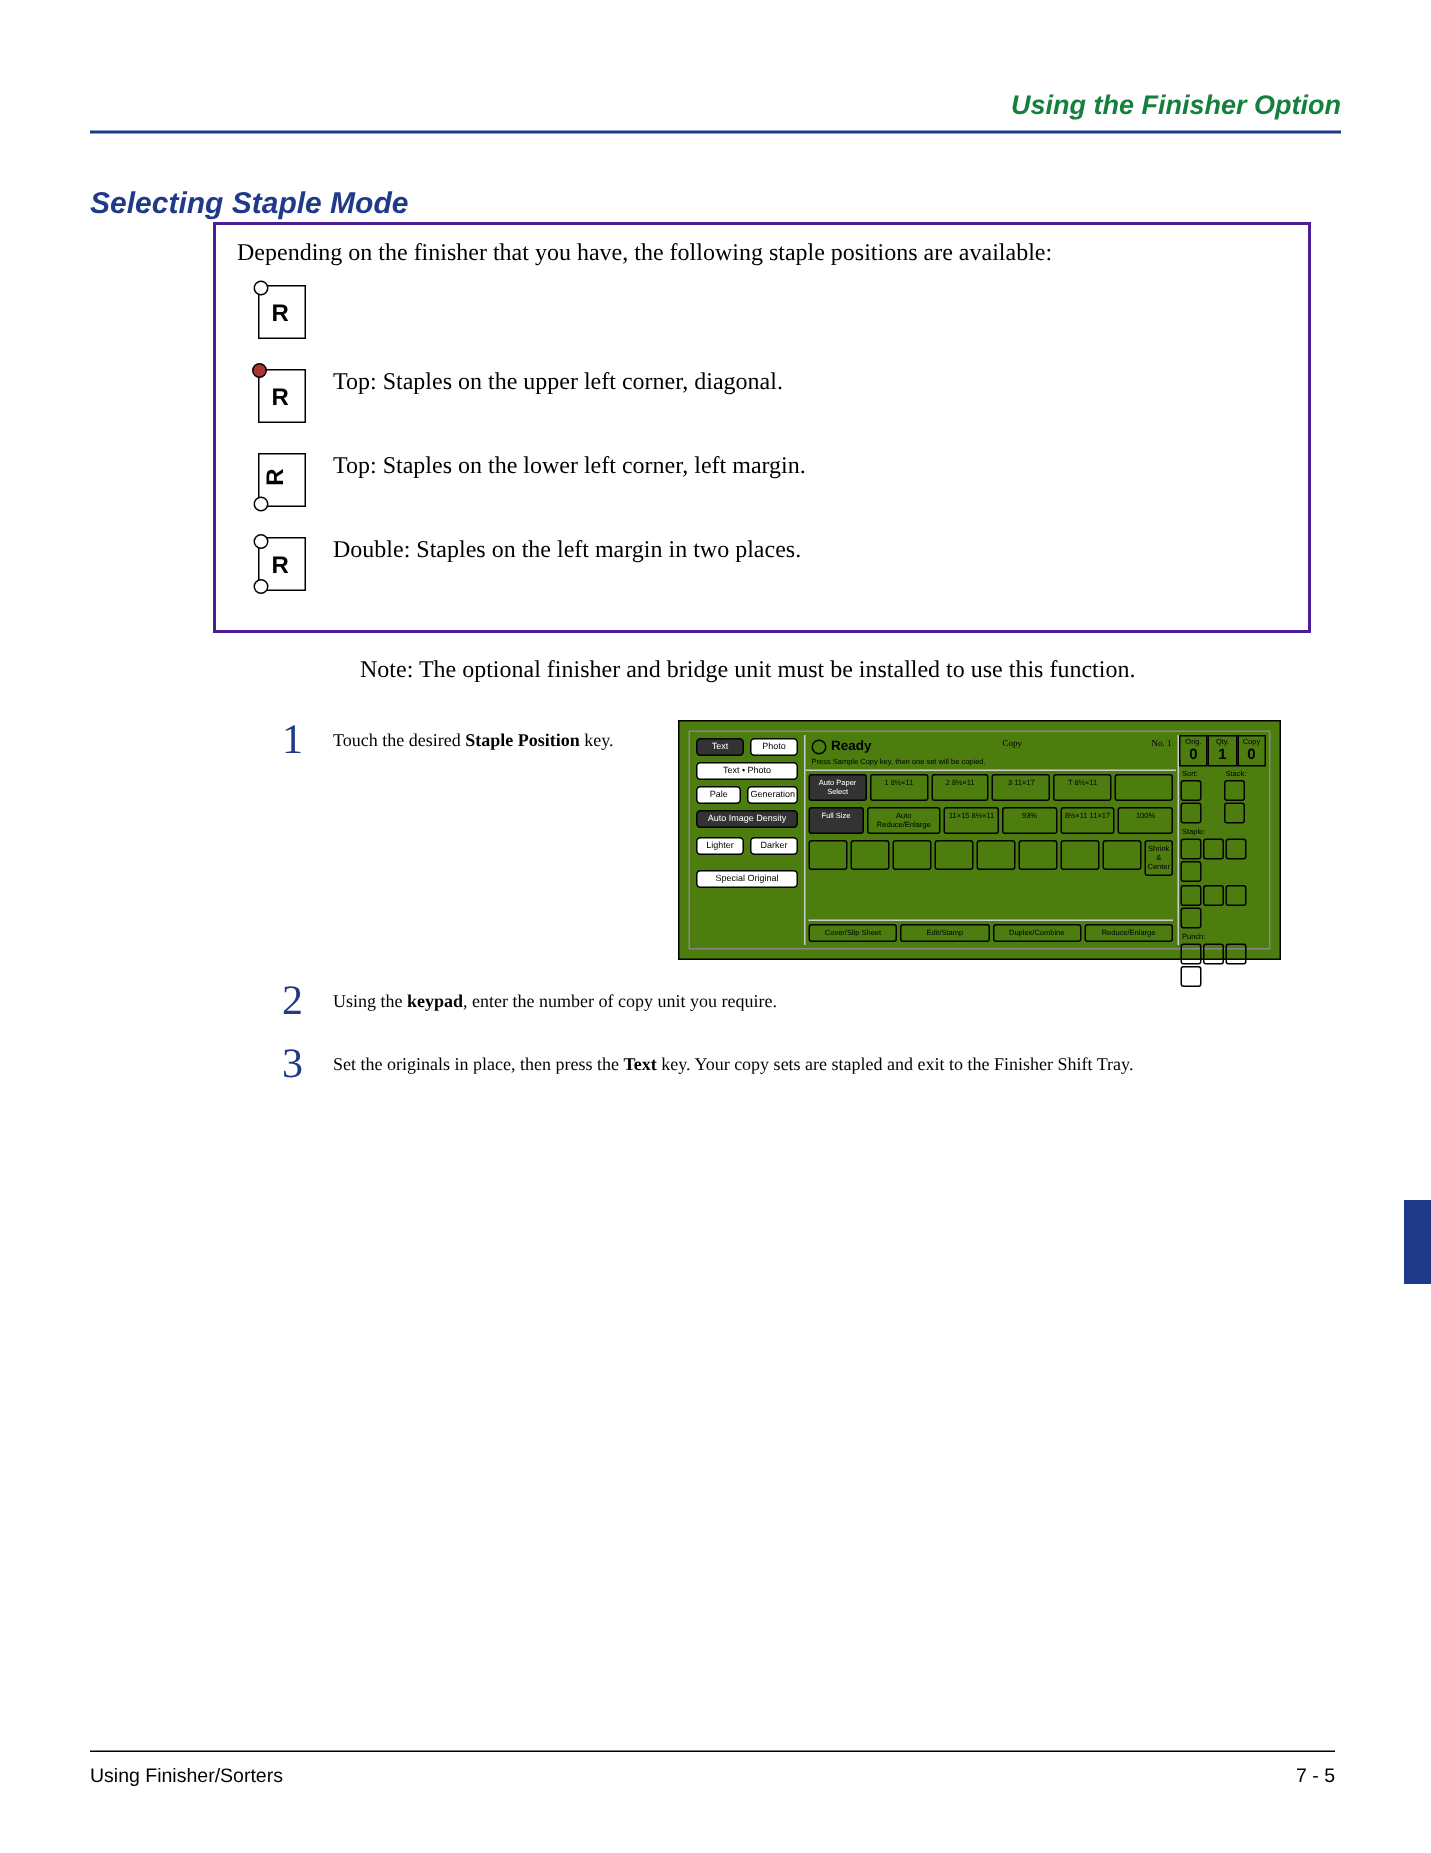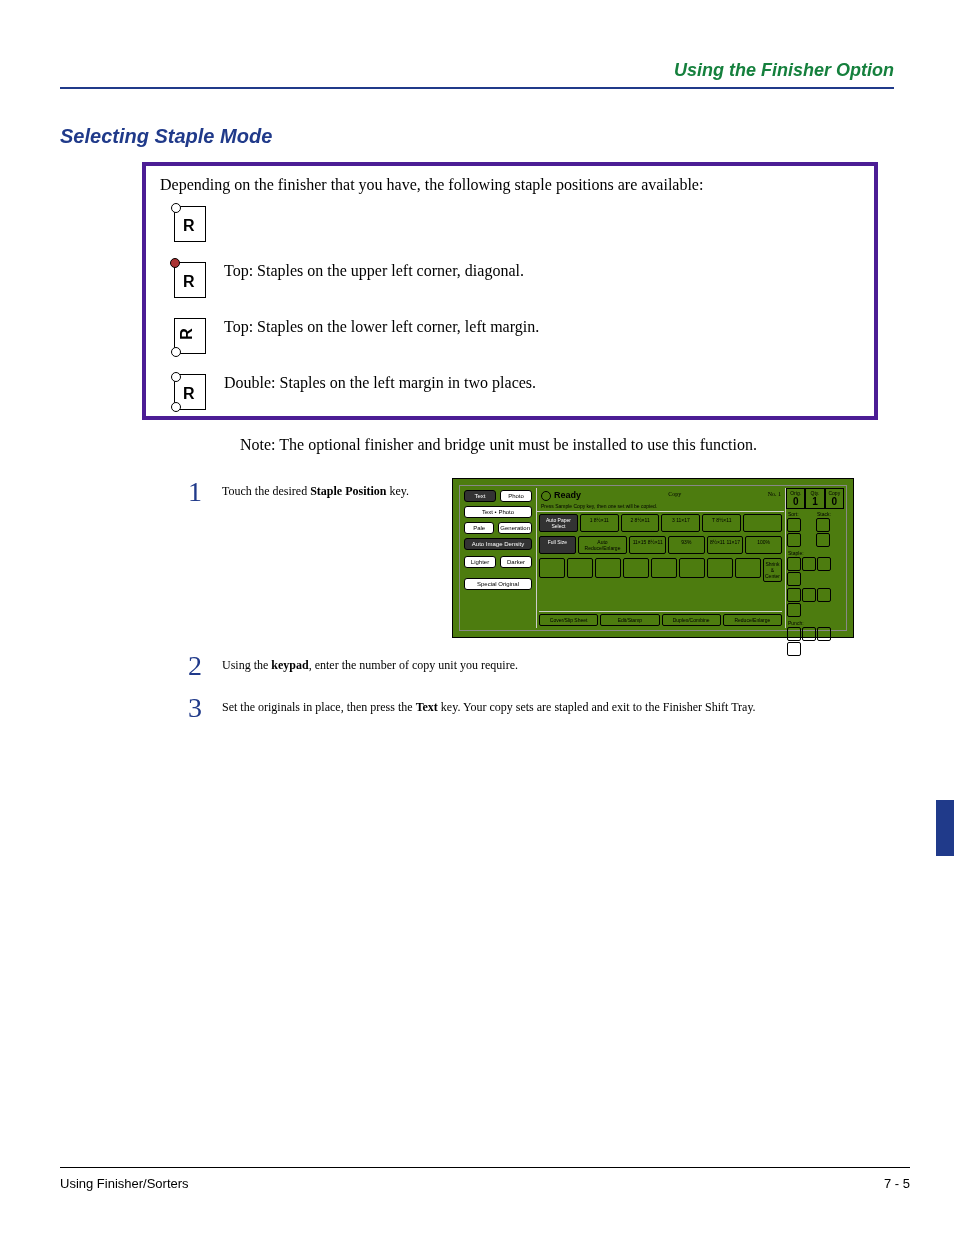--- a/index.html
+++ b/index.html
@@ -27,24 +27,23 @@
   }
   .section-title {
     margin-top: 36px;
     font-family: Arial, sans-serif;
     font-style: italic;
     font-weight: bold;
     font-size: 20px;
     color: #203a8a;
   }
   .box {
-    margin-top: 14px;
     margin-left: 82px;
-    border: 4px solid #4c1d95;
-    padding: 10px 14px 0 14px;
+    border: 2px solid #4c1d95;
+    padding: 10px 14px 20px 14px;
     width: 700px;
   }
   .box-intro {
     font-size: 16px;
     margin-bottom: 12px;
   }
   .staple-row {
     display: flex;
     align-items: flex-start;
     margin: 8px 0 20px 14px;
@@ -212,21 +211,21 @@
     position: absolute;
     right: 0;
     top: 800px;
     width: 18px;
     height: 56px;
     background: #203a8a;
   }
   .footer {
     position: absolute;
     left: 60px;
-    right: 44px;
+    right: 64px;
     bottom: 44px;
     border-top: 1px solid #000;
     padding-top: 8px;
     display: flex;
     justify-content: space-between;
     font-family: Arial, sans-serif;
     font-size: 13px;
   }
 </style>
 </head>

